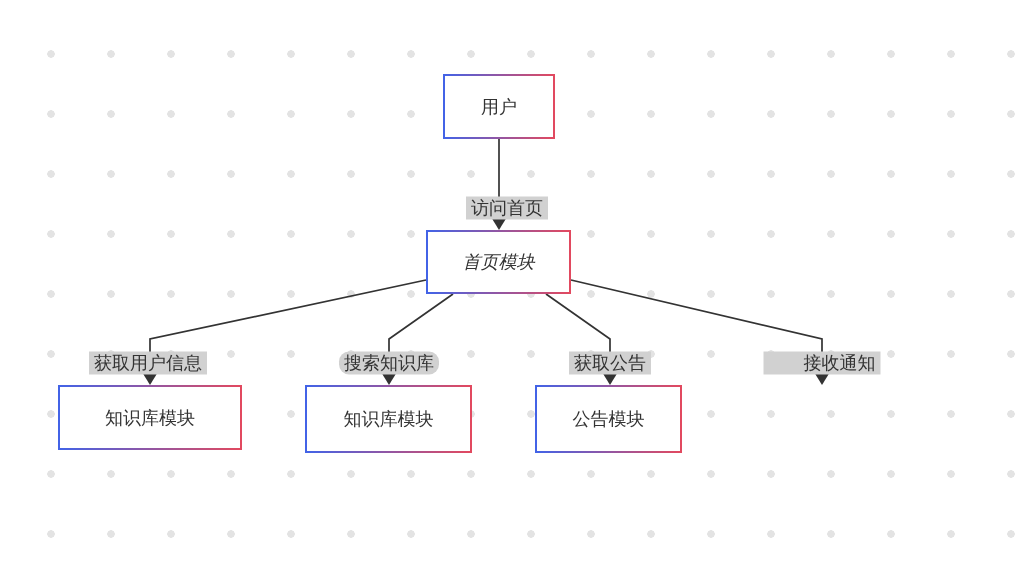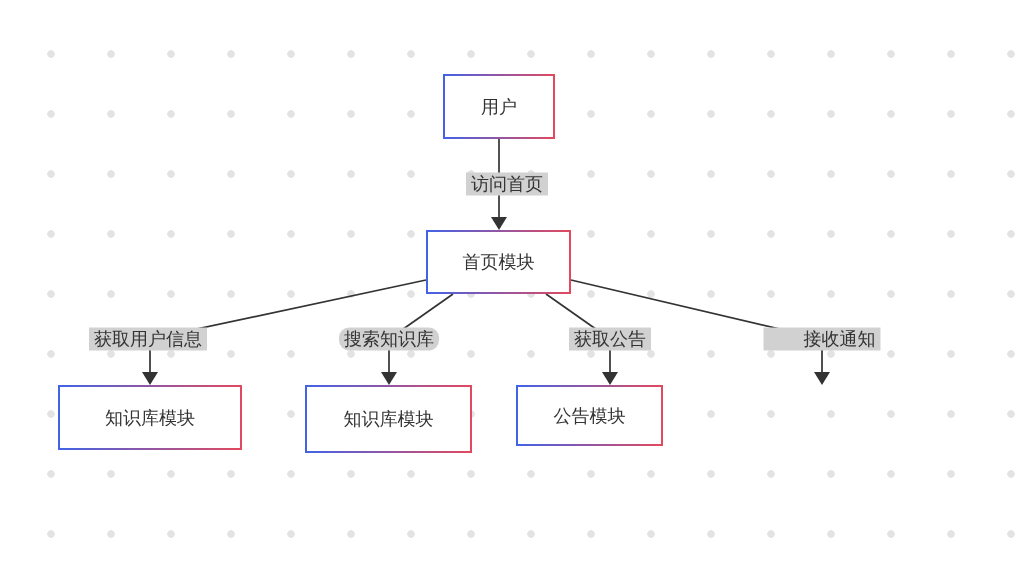--- a/index.html
+++ b/index.html
@@ -55,20 +55,21 @@
   }
   .edge-label {
     position: absolute;
     transform: translate(-50%, -50%);
     background: var(--lblbg, #d1d1d1);
     color: var(--text, #333333);
     font-size: 18px;
     line-height: 23px;
     padding: 0 5px;
     white-space: nowrap;
+    margin-top: 24px;
   }
 </style>
 </head>
 <body>
 
 <div class="canvas">
 
   <svg class="edges-layer" width="1034" height="582" viewBox="0 0 1034 582" xmlns="http://www.w3.org/2000/svg">
 
     <path d="M499 139 L499 218"></path>
@@ -84,33 +85,33 @@
     <polygon points="610,385 602,372 618,372"></polygon>
 
     <path d="M571 280 L822 339 L822 372"></path>
     <polygon points="822,385 814,372 830,372"></polygon>
   </svg>
 
   <div class="node" style="left:443px; top:74px; width:112px; height:65px;">
     <span class="node-label">用户</span>
   </div>
 
-  <div class="node" style="left:426px; top:230px; width:145px; height:64px;">
+  <div class="node" style="left:426px; top:230px; width:145px; height:64px;font-style:italic;">
     <span class="node-label">首页模块</span>
   </div>
 
   <div class="node" style="left:58px; top:385px; width:184px; height:65px;">
     <span class="node-label">知识库模块</span>
   </div>
 
   <div class="node" style="left:305px; top:385px; width:167px; height:68px;">
     <span class="node-label">知识库模块</span>
   </div>
 
-  <div class="node" style="left:516px; top:385px; width:147px; height:61px;">
+  <div class="node" style="left:535px; top:385px; width:147px; height:68px;">
     <span class="node-label">公告模块</span>
   </div>
 
 
   <div class="edge-label" style="left:507px; top:184px;">访问首页</div>
 
   <div class="edge-label" style="left:148px; top:339px;">获取用户信息</div>
 
   <div class="edge-label" style="left:389px; top:339px;border-radius:10px;">搜索知识库</div>
 

